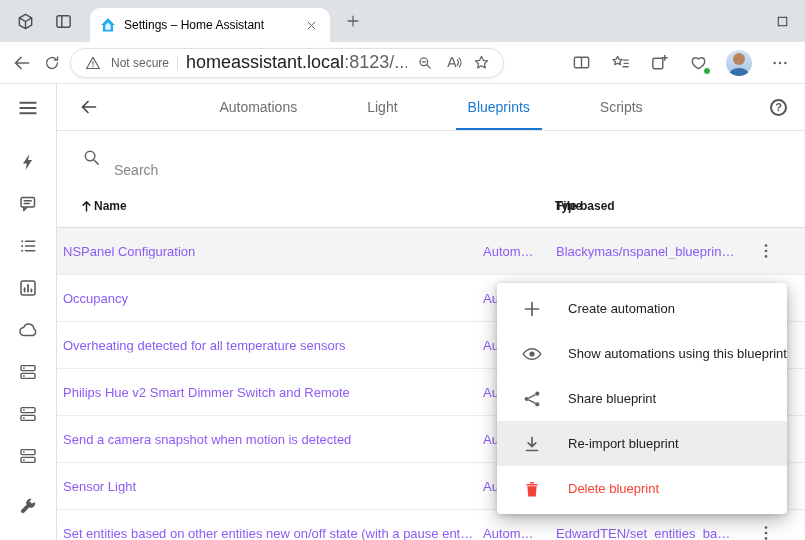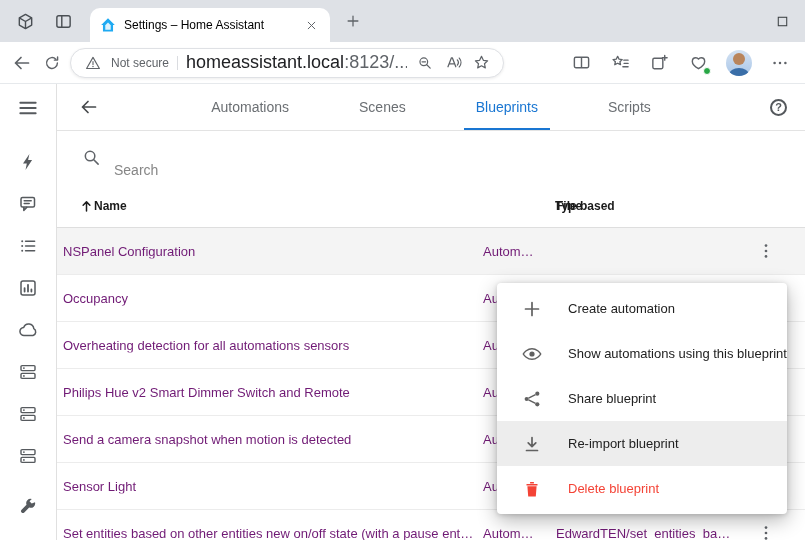--- a/index.html
+++ b/index.html
@@ -67,21 +67,21 @@
   .search-input::placeholder { color:#868686; }
 
   .thead { height:44px; position:relative; border-bottom:1px solid #dedede; font-size:12px;
     color:#1b1b1b; font-weight:bold; }
   .thead .name-h { position:absolute; left:22px; top:50%; transform:translateY(-50%);
     display:flex; align-items:center; }
   .sort-icon { width:15px; height:15px; color:#1b1b1b; }
   .col-type { position:absolute; left:451px; top:50%; transform:translateY(-50%);margin-left:47px; }
   .col-file { position:absolute; left:499px; top:50%; transform:translateY(-50%); }
 
-  .row { height:47px; border-bottom:1px solid #ececec; position:relative; font-size:13px; color:#701a75; background:#fff; }
+  .row { height:47px; border-bottom:1px solid #ececec; position:relative; font-size:13px; color:#8b5cf6; background:#fff; }
   .row.selected { background:#f4f4f4; }
   .row .name { position:absolute; left:6px; top:50%; transform:translateY(-50%);
     max-width:412px; white-space:nowrap; overflow:hidden; text-overflow:ellipsis; }
   .row .type { position:absolute; left:426px; top:50%; transform:translateY(-50%); white-space:nowrap; }
   .row .file { position:absolute; left:499px; top:50%; transform:translateY(-50%);
     max-width:196px; white-space:nowrap; overflow:hidden; }
   .row .dots { position:absolute; left:696px; top:50%; transform:translateY(-50%); width:26px; height:26px;
     color:#5f6368; display:flex; align-items:center; justify-content:center; }
 
   
@@ -292,21 +292,21 @@
       <span class="ha-back">
         <svg width="20" height="20" viewBox="0 0 20 20" fill="none" stroke="currentColor" stroke-width="1.7" stroke-linecap="round" stroke-linejoin="round">
             <path d="M16.5 10h-13M9 4.5 3.5 10 9 15.5"></path>
           </svg>
       </span>
       <div class="ha-tabs">
         <div class="ha-tab">
             <span>Automations</span>
           </div>
         <div class="ha-tab">
-            <span>Scenes</span>
+            <span>Light</span>
           </div>
         <div class="ha-tab active">
             <span>Blueprints</span>
           </div>
         <div class="ha-tab">
             <span>Scripts</span>
           </div>
       </div>
       <span class="ha-help">?</span>
     </div>
@@ -331,20 +331,21 @@
         <span>Name</span>
       </span>
       <span class="col-type">Type</span>
       <span class="col-file">File based</span>
     </div>
 
     <div>
       <div class="row selected">
         <span class="name">NSPanel Configuration</span>
         <span class="type">Autom…</span>
+        <span class="file">Blackymas/nspanel_blueprin…</span>
         <span class="dots">
           <svg width="18" height="18" viewBox="0 0 20 20" fill="currentColor">
               <circle cx="10" cy="4" r="1.5"></circle>
               <circle cx="10" cy="10" r="1.5"></circle>
               <circle cx="10" cy="16" r="1.5"></circle>
             </svg>
         </span>
       </div>
       <div class="row">
         <span class="name">Occupancy</span>
@@ -352,21 +353,21 @@
         <span class="file"></span>
         <span class="dots">
           <svg width="18" height="18" viewBox="0 0 20 20" fill="currentColor">
               <circle cx="10" cy="4" r="1.5"></circle>
               <circle cx="10" cy="10" r="1.5"></circle>
               <circle cx="10" cy="16" r="1.5"></circle>
             </svg>
         </span>
       </div>
       <div class="row">
-        <span class="name">Overheating detection for all automations sensors</span>
+        <span class="name">Overheating detected for all temperature sensors</span>
         <span class="type">Autom…</span>
         <span class="file"></span>
         <span class="dots">
           <svg width="18" height="18" viewBox="0 0 20 20" fill="currentColor">
               <circle cx="10" cy="4" r="1.5"></circle>
               <circle cx="10" cy="10" r="1.5"></circle>
               <circle cx="10" cy="16" r="1.5"></circle>
             </svg>
         </span>
       </div>

